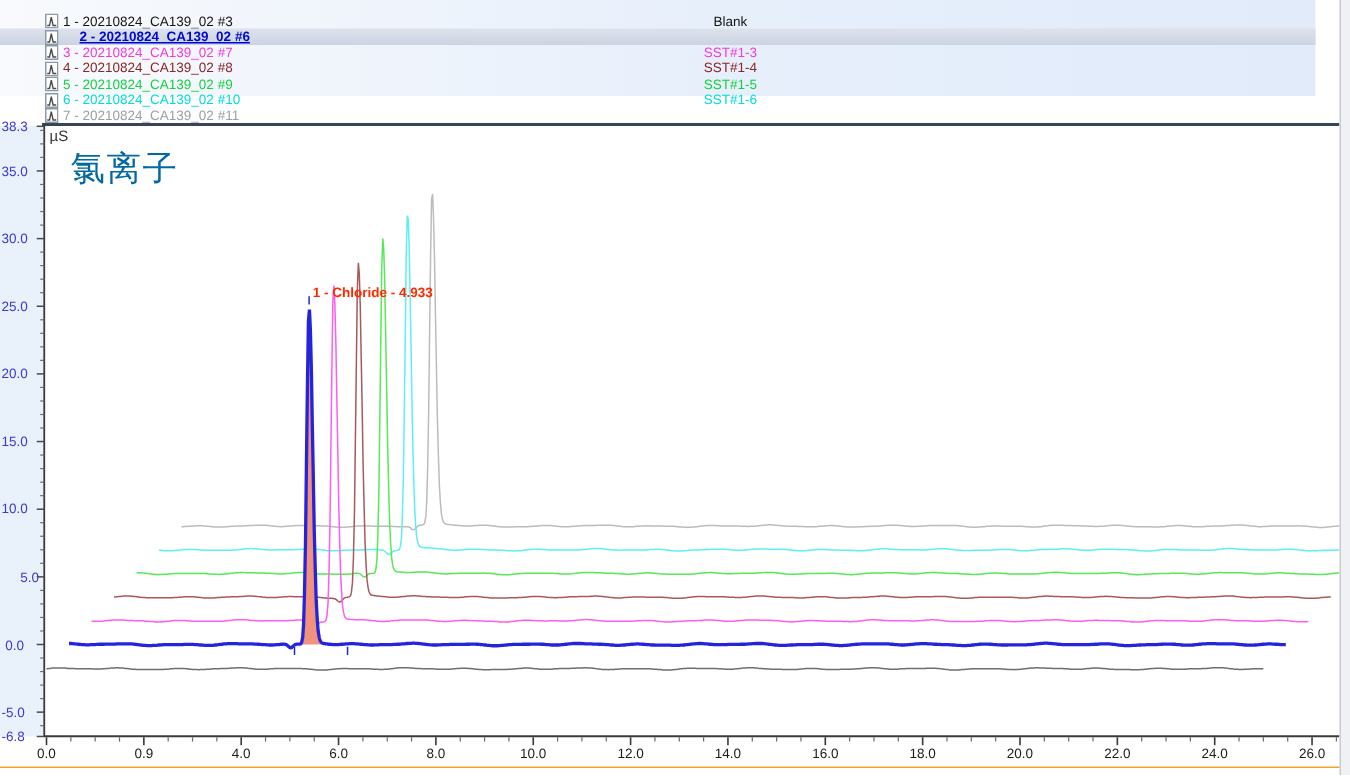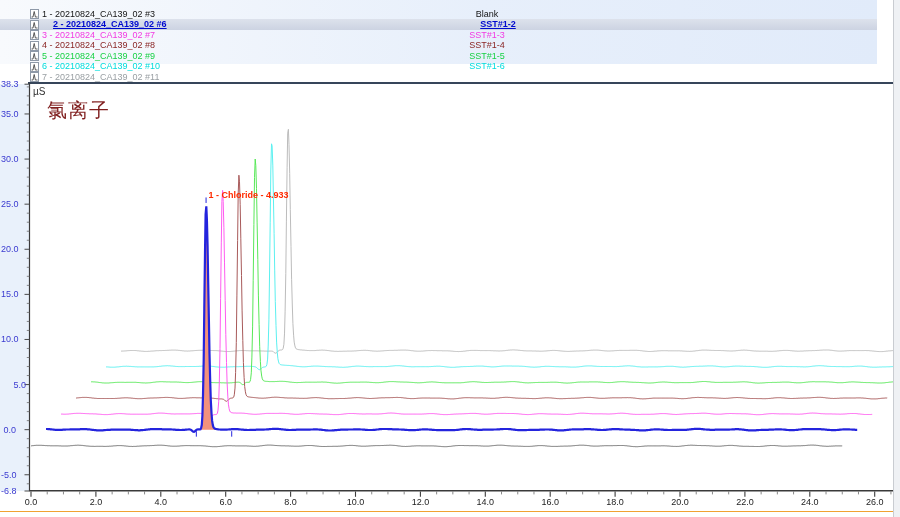--- a/index.html
+++ b/index.html
@@ -20,21 +20,21 @@
   .legend-row .lbl{position:absolute;left:42px;top:0;}
   .legend-row .smp{position:absolute;left:397px;width:180px;top:0;text-align:center;}
   .legend-row.selected .lbl,.legend-row.selected .smp{font-weight:bold;text-decoration:underline;margin-left:11px;}
   
   #separator{position:absolute;left:28px;top:81.5px;width:865px;height:2px;background:#36455a;}
   
   #y-strip{position:absolute;left:0;top:83.5px;width:29.5px;height:407.5px;background:#e9f1fb;}
   .ytick-label{position:absolute;left:1px;width:15px;text-align:right;font-size:9px;color:#3a3ad0;}
   .xtick-label{position:absolute;width:26px;text-align:center;font-size:9px;color:#1c1c1c;}
   #unit-label{position:absolute;left:33px;top:86px;font-size:10px;color:#333;}
-  #chart-title{position:absolute;left:47px;top:97px;font-size:20px;color:#7f1d1d;letter-spacing:1px;}
+  #chart-title{position:absolute;left:47px;top:97px;font-size:23px;color:#0369a1;letter-spacing:1px;}
   #peak-label{position:absolute;font-size:9px;font-weight:bold;white-space:nowrap;}
   #plot-svg{position:absolute;left:0;top:0;}
   
   #bottom-line{position:absolute;left:0;top:510.5px;width:894px;height:1.6px;background:#f0a232;}
   
   #right-strip{position:absolute;left:893px;top:0;width:7px;height:517px;background:#eff1f4;border-left:1px solid #c9ccd1;}
 </style>
 </head>
 <body>
 
@@ -49,21 +49,20 @@
           </svg>
           <div class="lbl" style="color: rgb(20, 20, 20);">1 - 20210824_CA139_02 #3</div>
           <div class="smp" style="color: rgb(20, 20, 20);">Blank</div>
         </div>
         <div class="legend-row selected" style="top: 19.05px;">
           <svg width="9" height="10" class="icon">
             <rect x="0.5" y="0.5" width="8" height="9" fill="#ffffff" stroke="#8e99a8" stroke-width="1"></rect>
             <polyline points="1.5,8 3,8 4.2,2.5 5.4,8 7.5,8" fill="none" stroke="#4a4a4a" stroke-width="0.9"></polyline>
           </svg>
           <div class="lbl" style="color: rgb(0, 9, 207);">2 - 20210824_CA139_02 #6</div>
-          <div class="smp" style="color: rgb(0, 9, 207);">SST#1-2</div>
         </div>
         <div class="legend-row" style="top: 29.6px;">
           <svg width="9" height="10" class="icon">
             <rect x="0.5" y="0.5" width="8" height="9" fill="#ffffff" stroke="#8e99a8" stroke-width="1"></rect>
             <polyline points="1.5,8 3,8 4.2,2.5 5.4,8 7.5,8" fill="none" stroke="#4a4a4a" stroke-width="0.9"></polyline>
           </svg>
           <div class="lbl" style="color: rgb(242, 58, 226);">3 - 20210824_CA139_02 #7</div>
           <div class="smp" style="color: rgb(242, 58, 226);">SST#1-3</div>
         </div>
         <div class="legend-row" style="top: 40.15px;">
@@ -240,21 +239,21 @@
     <div class="ytick-label" style="top: 154.064px; color: rgb(58, 58, 208);">30.0</div>
     <div class="ytick-label" style="top: 199.164px; color: rgb(58, 58, 208);">25.0</div>
     <div class="ytick-label" style="top: 244.264px; color: rgb(58, 58, 208);">20.0</div>
     <div class="ytick-label" style="top: 289.364px; color: rgb(58, 58, 208);">15.0</div>
     <div class="ytick-label" style="top: 334.464px; color: rgb(58, 58, 208);">10.0</div>
     <div class="ytick-label" style="top: 379.564px; color: rgb(58, 58, 208); padding-left: 10px;">5.0</div>
     <div class="ytick-label" style="top: 424.664px; color: rgb(58, 58, 208);">0.0</div>
     <div class="ytick-label" style="top: 469.764px; color: rgb(58, 58, 208);">-5.0</div>
     <div class="ytick-label" style="top: 486px; color: rgb(58, 58, 208);">-6.8</div>
     <div class="xtick-label" style="left: 18px; top: 496.5px; color: rgb(28, 28, 28);">0.0</div>
-    <div class="xtick-label" style="left: 82.9px; top: 496.5px; color: rgb(28, 28, 28);">2.0</div>
+    <div class="xtick-label" style="left: 82.9px; top: 496.5px; color: rgb(28, 28, 28);">0.9</div>
     <div class="xtick-label" style="left: 147.8px; top: 496.5px; color: rgb(28, 28, 28);">4.0</div>
     <div class="xtick-label" style="left: 212.7px; top: 496.5px; color: rgb(28, 28, 28);">6.0</div>
     <div class="xtick-label" style="left: 277.6px; top: 496.5px; color: rgb(28, 28, 28);">8.0</div>
     <div class="xtick-label" style="left: 342.5px; top: 496.5px; color: rgb(28, 28, 28);">10.0</div>
     <div class="xtick-label" style="left: 407.4px; top: 496.5px; color: rgb(28, 28, 28);">12.0</div>
     <div class="xtick-label" style="left: 472.3px; top: 496.5px; color: rgb(28, 28, 28);">14.0</div>
     <div class="xtick-label" style="left: 537.2px; top: 496.5px; color: rgb(28, 28, 28);">16.0</div>
     <div class="xtick-label" style="left: 602.1px; top: 496.5px; color: rgb(28, 28, 28);">18.0</div>
     <div class="xtick-label" style="left: 667px; top: 496.5px; color: rgb(28, 28, 28);">20.0</div>
     <div class="xtick-label" style="left: 731.9px; top: 496.5px; color: rgb(28, 28, 28);">22.0</div>

